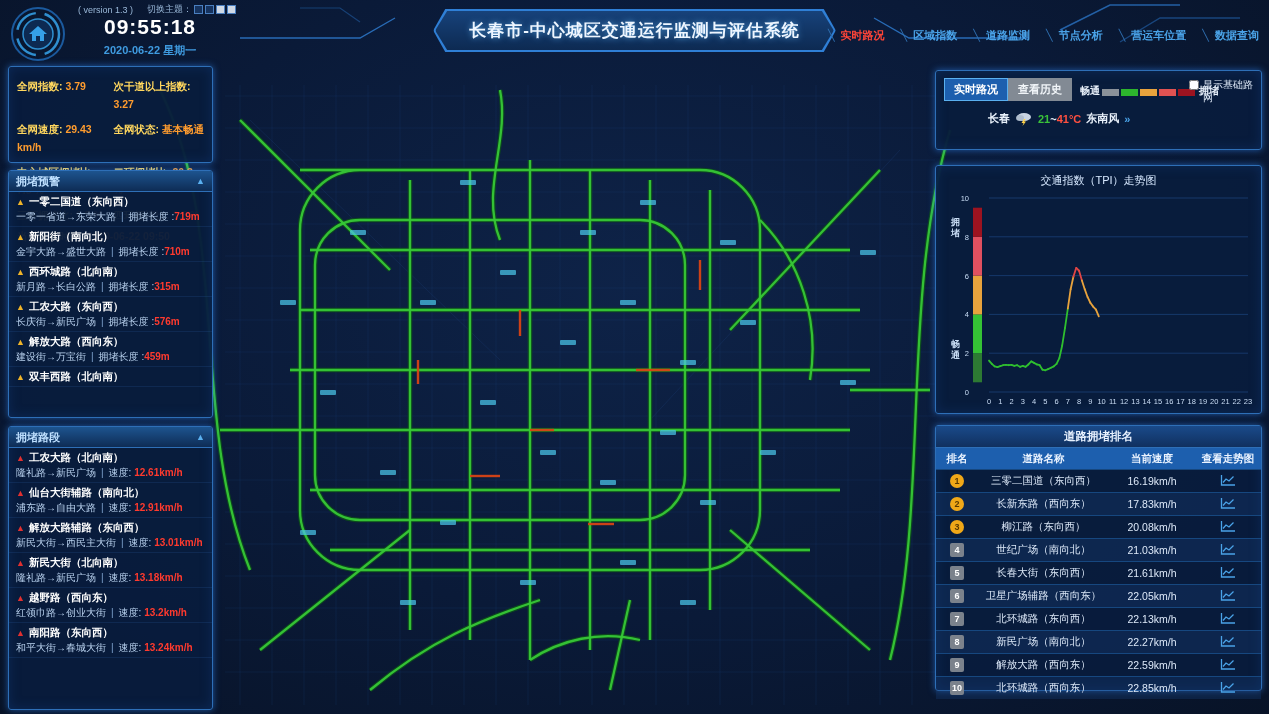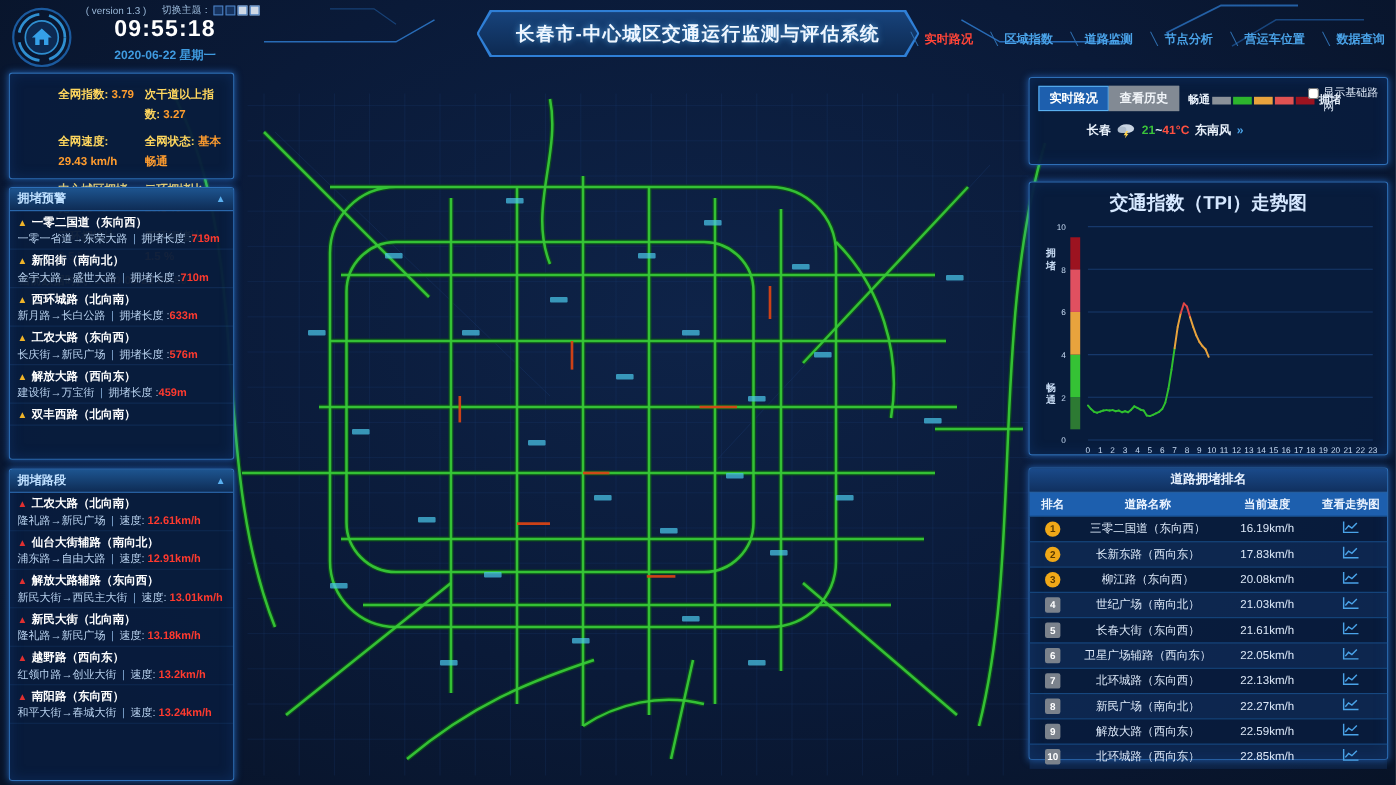--- a/index.html
+++ b/index.html
@@ -27,21 +27,21 @@
     text-shadow:0 0 6px rgba(90,176,240,.8);white-space:nowrap;}
   nav{position:absolute;right:10px;top:28px;display:flex;gap:16px;z-index:4;}
   .nav-item{font-size:11px;font-weight:bold;color:#4aa3e8;cursor:pointer;white-space:nowrap;}
   .nav-item .slash{color:#2f6fb0;font-weight:normal;margin-right:3px;}
   .nav-item.active{color:#ff4538;}
   
   .panel{position:absolute;z-index:2;background:rgba(8,28,60,0.96);
     border:1px solid #2e6fb7;border-radius:3px;
     box-shadow:0 0 7px rgba(50,140,255,.55), inset 0 0 12px rgba(20,70,140,.35);}
   .stats-panel{left:8px;top:66px;width:205px;height:97px;padding:9px 8px;box-sizing:border-box;}
-  #stats-grid{display:grid;grid-template-columns:1fr 1fr;column-gap:6px;row-gap:7px;margin-left:36px;}
+  #stats-grid{display:grid;grid-template-columns:1fr 1fr;column-gap:6px;row-gap:7px;}
   .stat .lbl{color:#ffd75e;font-size:10.5px;font-weight:bold;}
   .stat .val{color:#ff9c2e;font-size:10.5px;font-weight:bold;}
   .stats-time{margin-top:7px;font-size:10.5px;font-weight:bold;}
   .stats-time .lbl{color:#ffd75e;} .stats-time .val{color:#ff9c2e;}
   .list-panel{left:8px;width:205px;box-sizing:border-box;overflow:hidden;}
   .warning-panel{top:170px;height:248px;}
   .congested-panel{top:426px;height:284px;}
   .panel-head{height:20px;line-height:20px;padding:0 7px;display:flex;justify-content:space-between;align-items:flex-end;
     background:linear-gradient(180deg,#1d548f 0%,#0e2c55 100%);border-bottom:1px solid #2e6fb7;
     font-size:11px;font-weight:bold;color:#bfe0ff;}
@@ -62,21 +62,21 @@
   .rv-tab.inactive{background:#828a94;border-color:#828a94;color:#f0f4f8;}
   .legend{display:flex;align-items:center;margin-left:8px;margin-top:4px;}
   .legend .ltxt{font-size:10px;color:#e8f0fa;font-weight:bold;}
   .legend .sw{width:17px;height:7px;margin-left:2px;display:inline-block;}
   .legend .sw:last-of-type{margin-right:4px;}
   .rv-check{position:absolute;right:6px;top:8px;width:66px;display:flex;gap:4px;font-size:10px;color:#dfeaf8;line-height:1.25;}
   .rv-check input{width:10px;height:10px;margin:1px 0 0 0;}
   .rv-row2{display:flex;align-items:center;gap:5px;padding:10px 0 0 52px;font-size:11px;font-weight:bold;color:#e8f0fa;}
   .t-low{color:#3ac23a;} .t-high{color:#ff5040;} .w-arrow{color:#4aa3e8;cursor:pointer;}
   .chart-panel{left:935px;top:165px;width:327px;height:249px;box-sizing:border-box;}
-  .chart-title{text-align:center;font-size:17px;font-weight:bold;color:#d6e8ff;padding:7px 0 2px 0;}
+  .chart-title{text-align:center;font-size:11px;font-weight:normal;color:#d6e8ff;padding:7px 0 2px 0;}
   #tpi{display:block;width:319px;height:218px;margin:0 auto;}
   .tick{fill:#c9ddf5;font-size:7.5px;}
   .vlab{fill:#c9ddf5;font-size:9px;font-weight:bold;}
   .ranking-panel{left:935px;top:425px;width:327px;height:266px;box-sizing:border-box;}
   .rank-title{height:21px;line-height:21px;text-align:center;font-size:11.5px;font-weight:bold;color:#e8f2ff;
     background:linear-gradient(180deg,#1a4a8a 0%,#10305f 100%);border-bottom:1px solid #2e6fb7;}
   .rank-cols,.rank-row{display:grid;grid-template-columns:42px 1fr 86px 66px;align-items:center;}
   .rank-cols{height:21px;background:#1d5fae;font-size:10.5px;font-weight:bold;color:#eaf3ff;text-align:center;}
   .rank-row{height:22px;font-size:10.5px;color:#dce8f8;text-align:center;border-top:1px solid #16477f;}
   .rank-row:nth-child(even){background:rgba(22,60,115,.35);}
@@ -287,21 +287,21 @@
       <div class="list-item">
         <div class="li-l1"><span class="tri warn">▲</span>一零二国道（东向西）</div>
         <div class="li-l2">一零一省道→东荣大路<span class="sep">|</span>拥堵长度 :<span class="red">719m</span></div>
       </div>
       <div class="list-item">
         <div class="li-l1"><span class="tri warn">▲</span>新阳街（南向北）</div>
         <div class="li-l2">金宇大路→盛世大路<span class="sep">|</span>拥堵长度 :<span class="red">710m</span></div>
       </div>
       <div class="list-item">
         <div class="li-l1"><span class="tri warn">▲</span>西环城路（北向南）</div>
-        <div class="li-l2">新月路→长白公路<span class="sep">|</span>拥堵长度 :<span class="red">633m</span></div>
+        <div class="li-l2">新月路→长白公路<span class="sep">|</span>拥堵长度 :<span class="red">315m</span></div>
       </div>
       <div class="list-item">
         <div class="li-l1"><span class="tri warn">▲</span>工农大路（东向西）</div>
         <div class="li-l2">长庆街→新民广场<span class="sep">|</span>拥堵长度 :<span class="red">576m</span></div>
       </div>
       <div class="list-item">
         <div class="li-l1"><span class="tri warn">▲</span>解放大路（西向东）</div>
         <div class="li-l2">建设街→万宝街<span class="sep">|</span>拥堵长度 :<span class="red">459m</span></div>
       </div>
       <div class="list-item">

